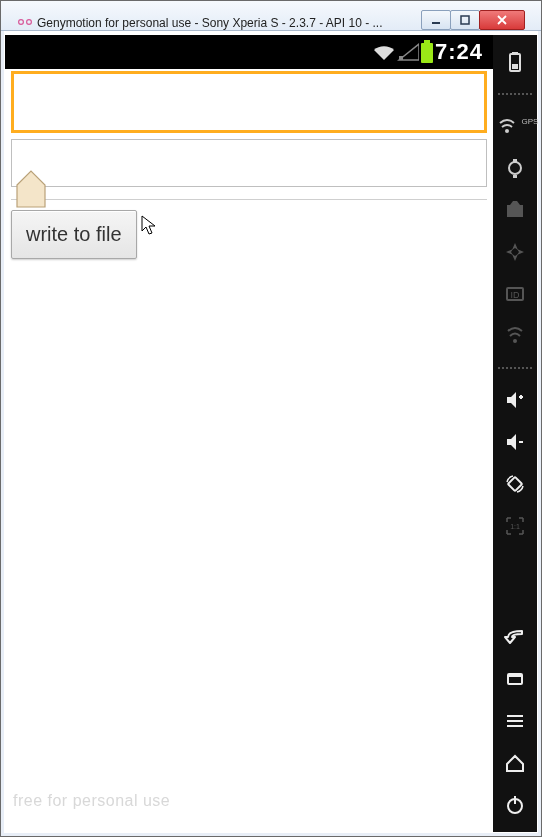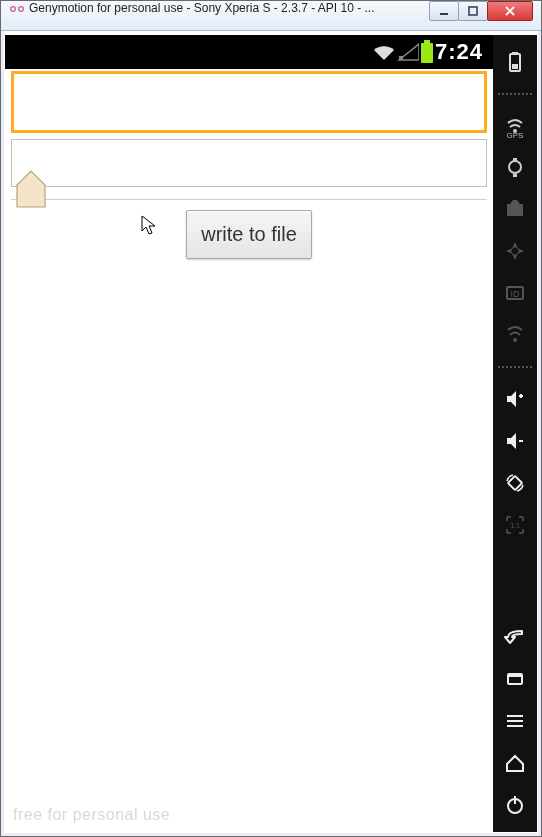--- a/index.html
+++ b/index.html
@@ -18,22 +18,22 @@
     border: 1px solid #6a6a6a;
     background: #fff;
     display: flex;
     flex-direction: column;
     box-shadow: inset 0 0 0 3px #e8eef7;
   }
   .win-titlebar {
     height: 30px;
     background: linear-gradient(#f6f9fd,#e3ecf7);
     display: flex;
-    align-items: flex-start;
-    padding: 0 8px;
+    align-items: flex-end;
+    padding: 0 16px;
     border-bottom: 1px solid #a8b8cc;
   }
   .win-icon {
     width: 16px; height: 16px;
     display: flex; align-items: center; justify-content: center;
     margin-right: 4px;
   }
   .win-icon svg { width: 14px; height: 8px; }
   .win-title {
     font-size: 12px;
@@ -135,21 +135,21 @@
     background: #fff;
   }
   .hr {
     height: 0;
     border-top: 1px solid #cfcfcf;
     margin-top: 12px;
     width: 100%;
   }
   .btn-row {
     display: flex;
-    justify-content: center;
+    justify-content: flex-start;
     margin-top: 10px;
   }
   .android-btn {
     padding: 12px 14px;
     font-size: 20px;
     color: #333;
     background: linear-gradient(#f5f5f5,#e5e5e5);
     border: 1px solid #a8a8a8;
     border-radius: 2px;
     box-shadow: 0 1px 0 #fff inset, 0 1px 2px rgba(0,0,0,.2);
@@ -173,21 +173,21 @@
     top: 146px;
     width: 16px; height: 22px;
     pointer-events: none;
   }
   .cursor svg { width: 100%; height: 100%; }
 
   
   .watermark {
     position: absolute;
     left: 8px;
-    bottom: 8px;
+    bottom: 22px;
     font-size: 16px;
     color: rgba(200,200,200,.7);
     font-style: normal;
     letter-spacing: .5px;
     text-shadow: 0 1px 0 #fff;
   }
 
   
   .sidebar {
     width: 44px;
@@ -307,21 +307,21 @@
       <div class="side-btn">
         <svg viewBox="0 0 22 22">
             <rect x="8" y="1" width="6" height="2" fill="#ddd"></rect>
             <rect x="6" y="3" width="10" height="17" rx="1" fill="none" stroke="#ddd" stroke-width="2"></rect>
             <rect x="8" y="13" width="6" height="5" fill="#ddd"></rect>
           </svg>
       </div>
 
       <div class="group-sep"></div>
 
-      <div style="display:flex;flex-direction:column;align-items:center;">
+      <div style="display:flex;flex-direction:row;align-items:center;">
         <div class="side-btn">
           <svg viewBox="0 0 22 22">
               <path d="M4 8 Q11 2 18 8" fill="none" stroke="#ccc" stroke-width="2"></path>
               <path d="M6 12 Q11 8 16 12" fill="none" stroke="#ccc" stroke-width="2"></path>
               <circle cx="11" cy="16" r="2" fill="#ccc"></circle>
             </svg>
         </div>
         <div class="side-label">GPS</div>
       </div>
 

